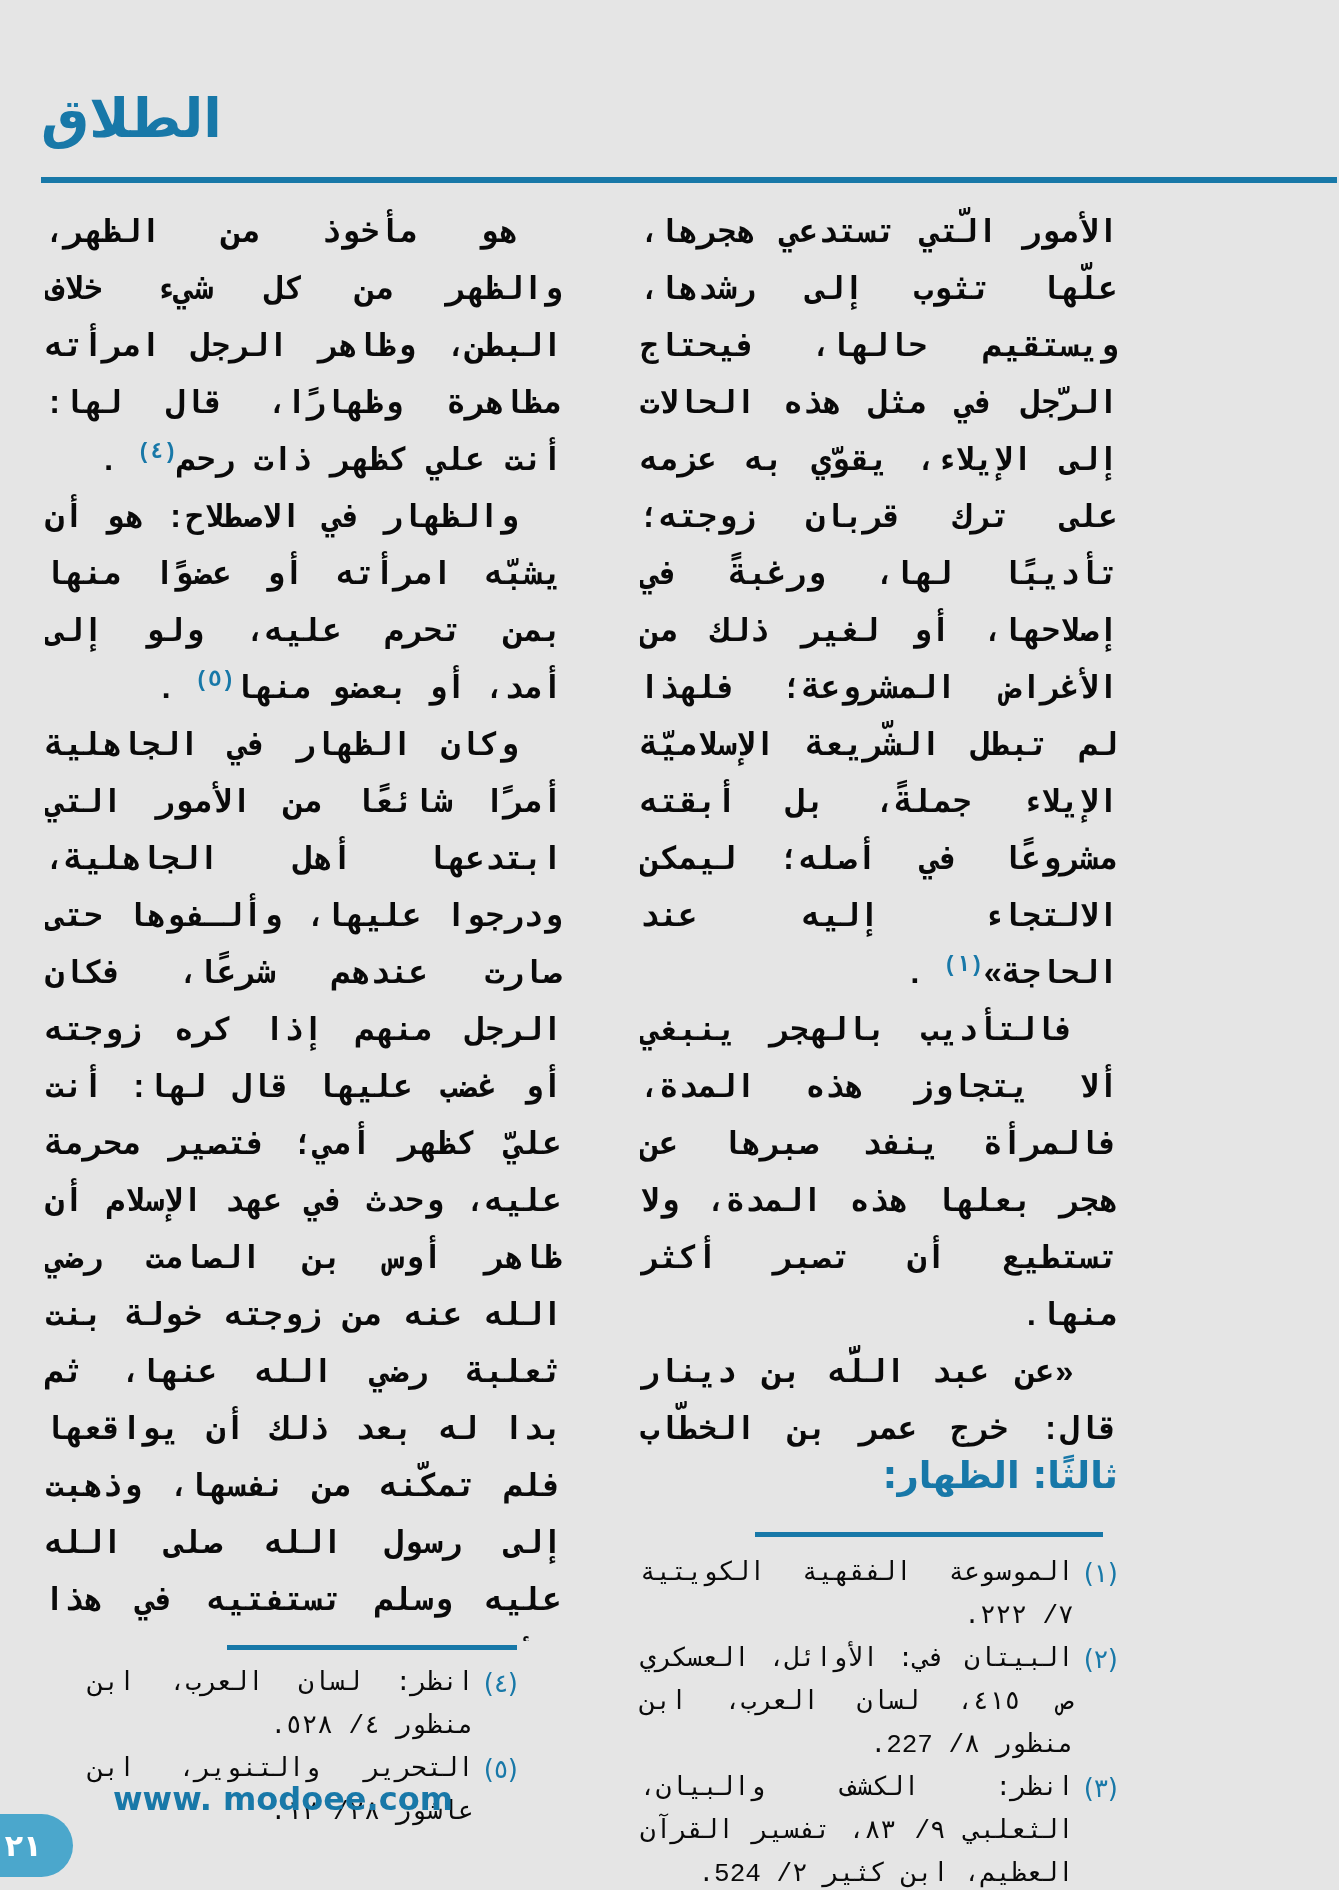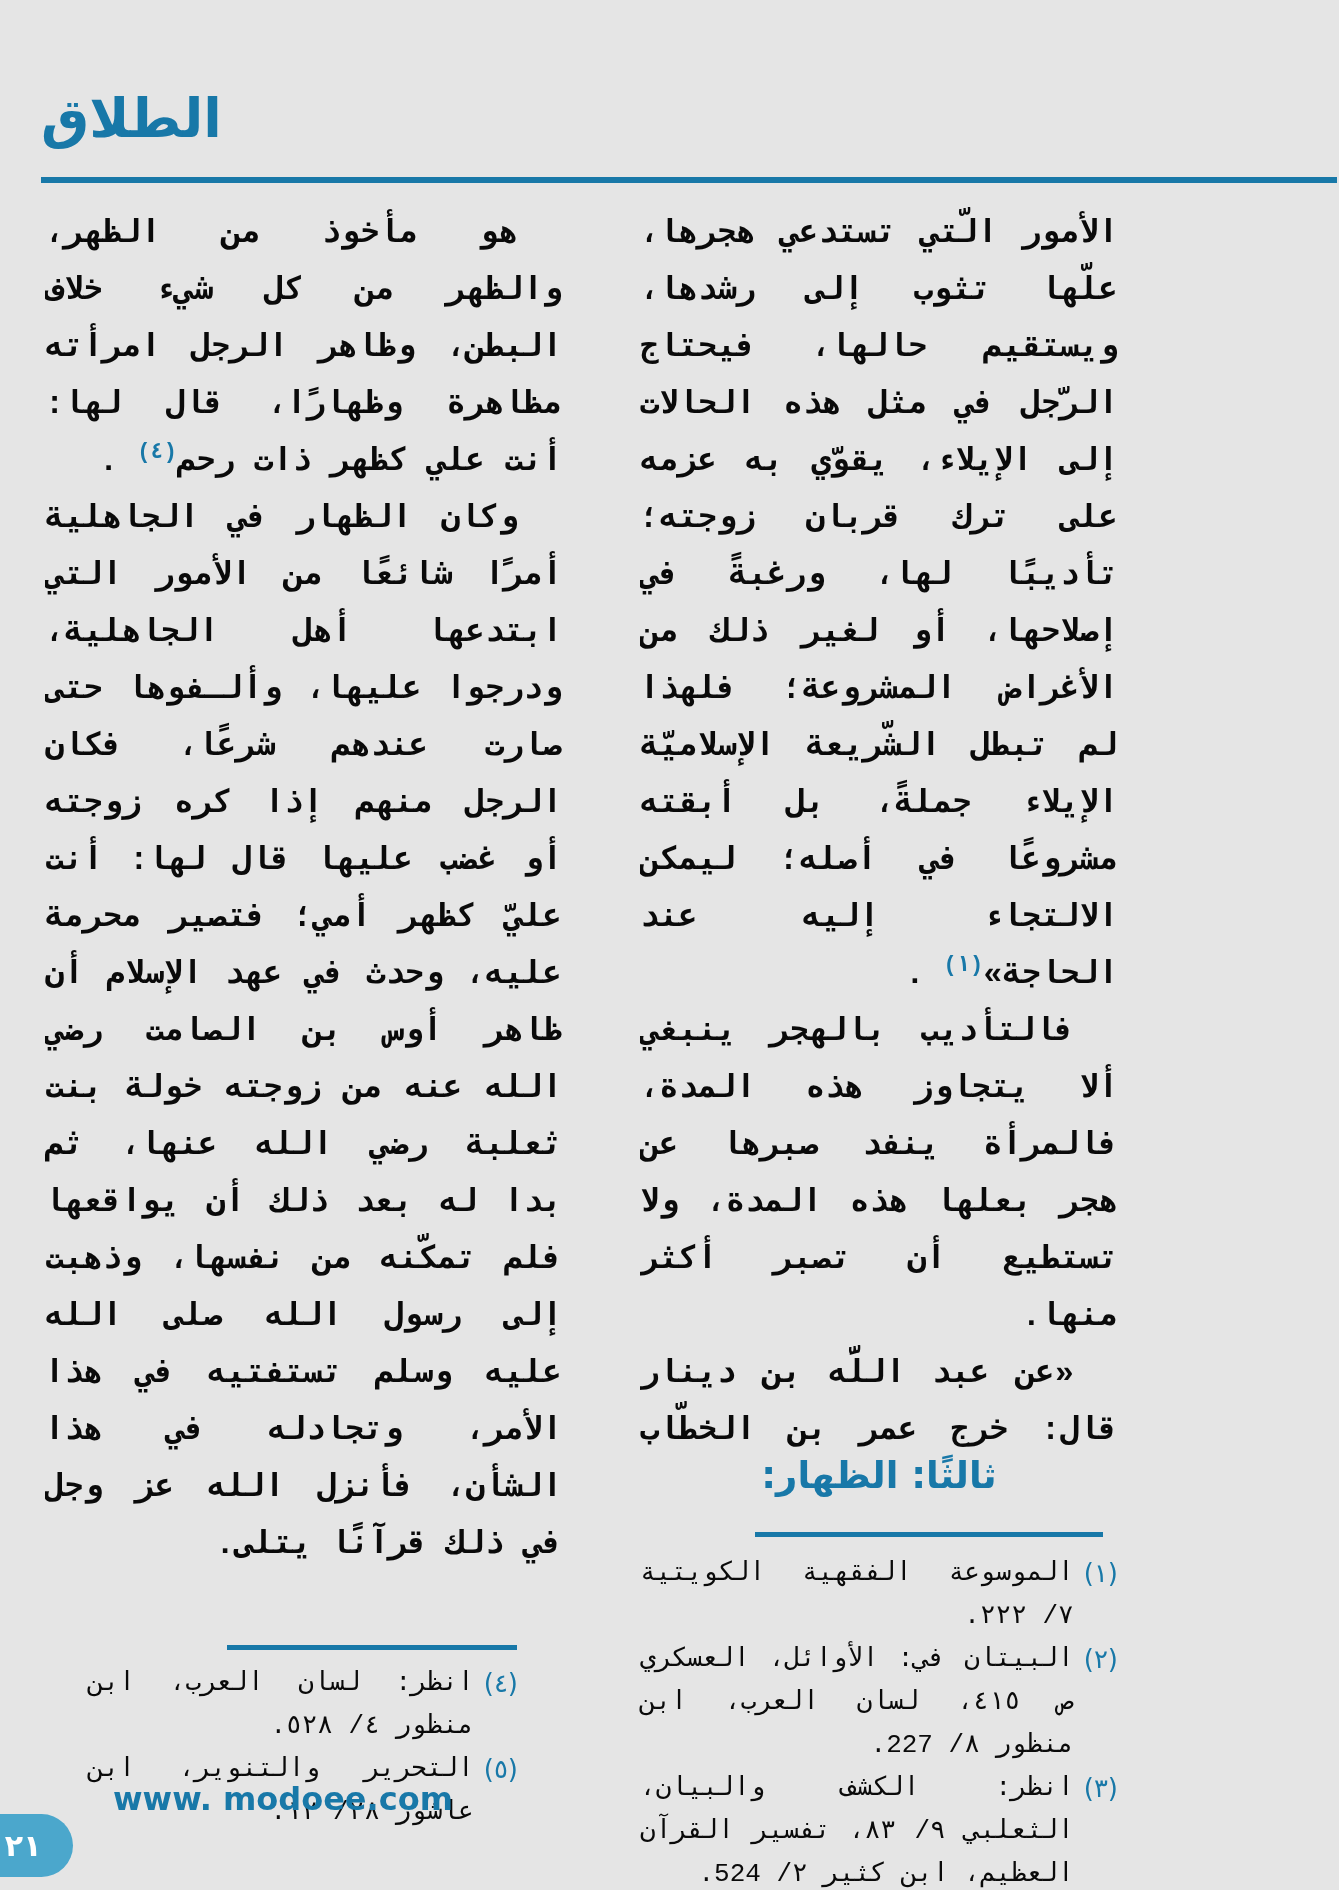--- a/index.html
+++ b/index.html
@@ -38,21 +38,21 @@
     vertical-align:super;line-height:0;
   }
   
   .poem{margin:0;}
   .poem-line{white-space:nowrap;text-align:right;}
   .pl1{margin-right:64px;}
   
   .heading{
     position:absolute;left:685px;width:478px;top:1452px;
     margin:0;font-size:37px;font-weight:bold;color:#1878a8;
-    text-align:center;line-height:1.3;
+    text-align:right;line-height:1.3;
   }
   
   .fn-sep{position:absolute;height:5px;background:#1878a8;}
   .fn-sep-right{left:800px;top:1532px;width:348px;}
   .fn-sep-left{left:272px;top:1645px;width:290px;}
   .fnblock{
     position:absolute;
     font-size:26px;line-height:43px;font-weight:normal;
     text-align:right;
   }
@@ -107,20 +107,21 @@
       <span class="fn-text">البيتان في: الأوائل، العسكري ص ٤١٥، لسان العرب، ابن منظور ٨/ 227.</span>
     </div>
     <div class="fn">
       <span class="fn-num">(٣)</span>
       <span class="fn-text">انظر: الكشف والبيان، الثعلبي ٩/ ٨٣، تفسير القرآن العظيم، ابن كثير ٢/ 524.</span>
     </div>
   </div>
 
   <section class="col left-col">
     <p class="para"><span>هو مأخوذ من الظهر، والظهر من كل شيء خلاف البطن، وظاهر الرجل امرأته مظاهرة وظهارًا، قال لها: أنت علي كظهر ذات رحم</span><span class="ref">(٤)</span><span> .</span></p>
+    <p class="para"><span>والظهار في الاصطلاح: هو أن يشبّه امرأته أو عضوًا منها بمن تحرم عليه، ولو إلى أمد، أو بعضو منها</span><span class="ref">(٥)</span><span> .</span></p>
     <p class="para"><span>وكان الظهار في الجاهلية أمرًا شائعًا من الأمور التي ابتدعها أهل الجاهلية، ودرجوا عليها، وألـفوها حتى صارت عندهم شرعًا، فكان الرجل منهم إذا كره زوجته أو غضب عليها قال لها: أنت عليّ كظهر أمي؛ فتصير محرمة عليه، وحدث في عهد الإسلام أن ظاهر أوس بن الصامت رضي الله عنه من زوجته خولة بنت ثعلبة رضي الله عنها، ثم بدا له بعد ذلك أن يواقعها فلم تمكّنه من نفسها، وذهبت إلى رسول الله صلى الله عليه وسلم تستفتيه في هذا الأمر، وتجادله في هذا الشأن، فأنزل الله عز وجل في ذلك قرآنًا يتلى.</span></p>
 
   </section>
 
   <div class="fn-sep fn-sep-left"></div>
   <div class="fnblock fnblock-left">
     <div class="fn">
       <span class="fn-num">(٤)</span>
       <span class="fn-text">انظر: لسان العرب، ابن منظور ٤/ ٥٢٨.</span>
     </div>

